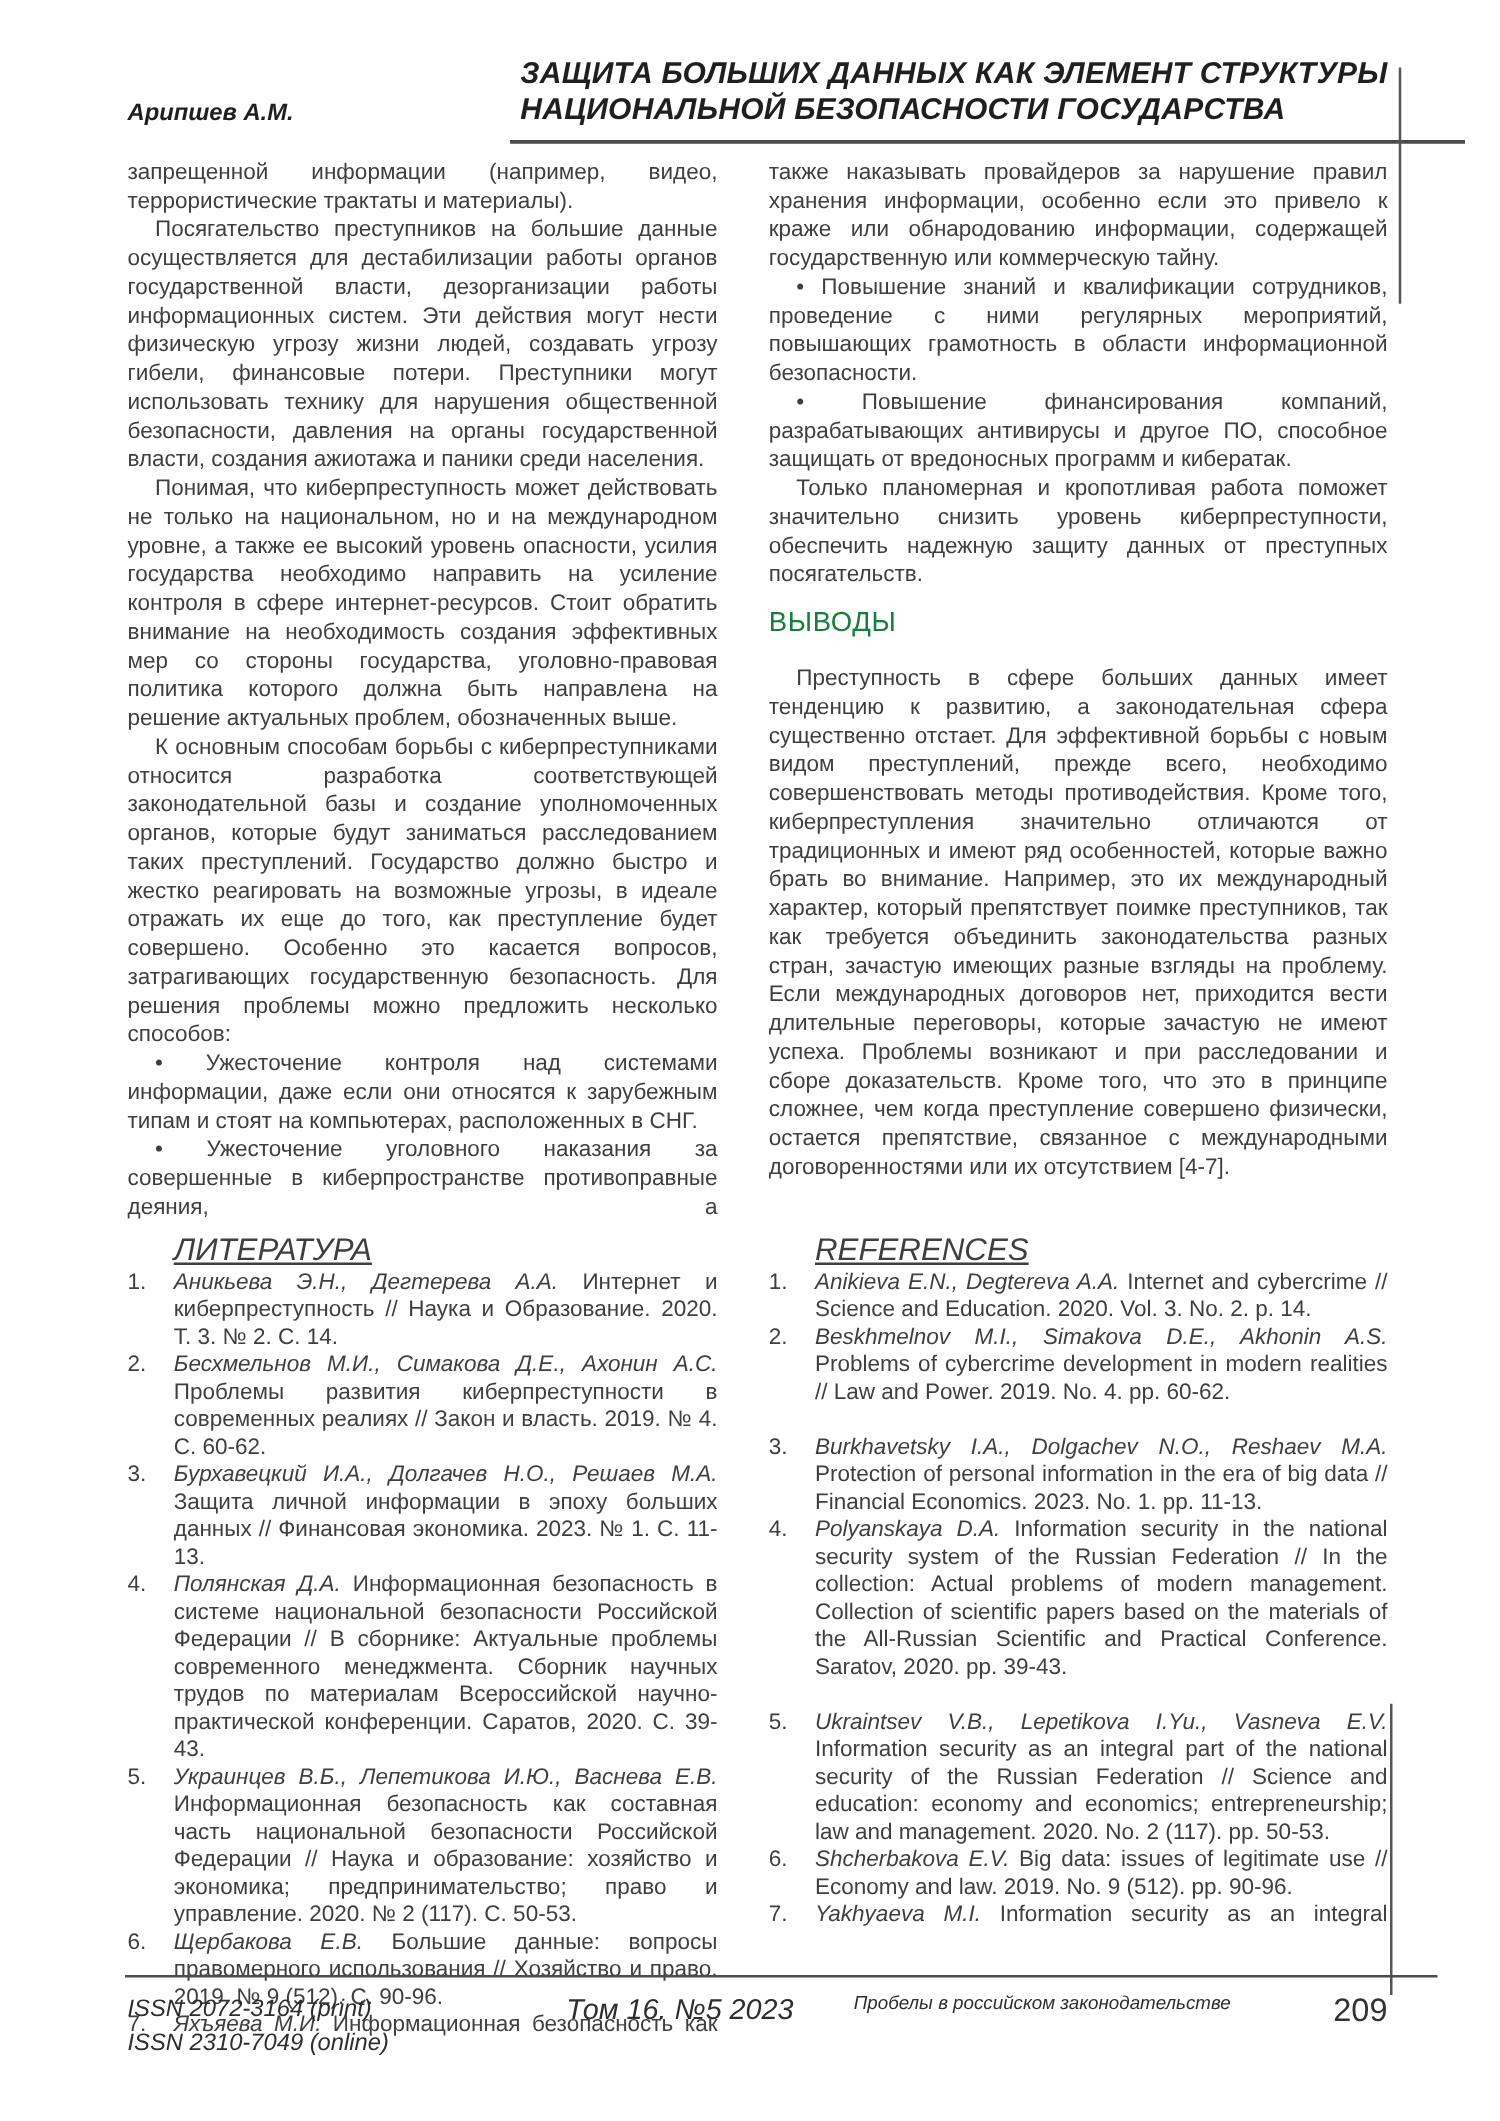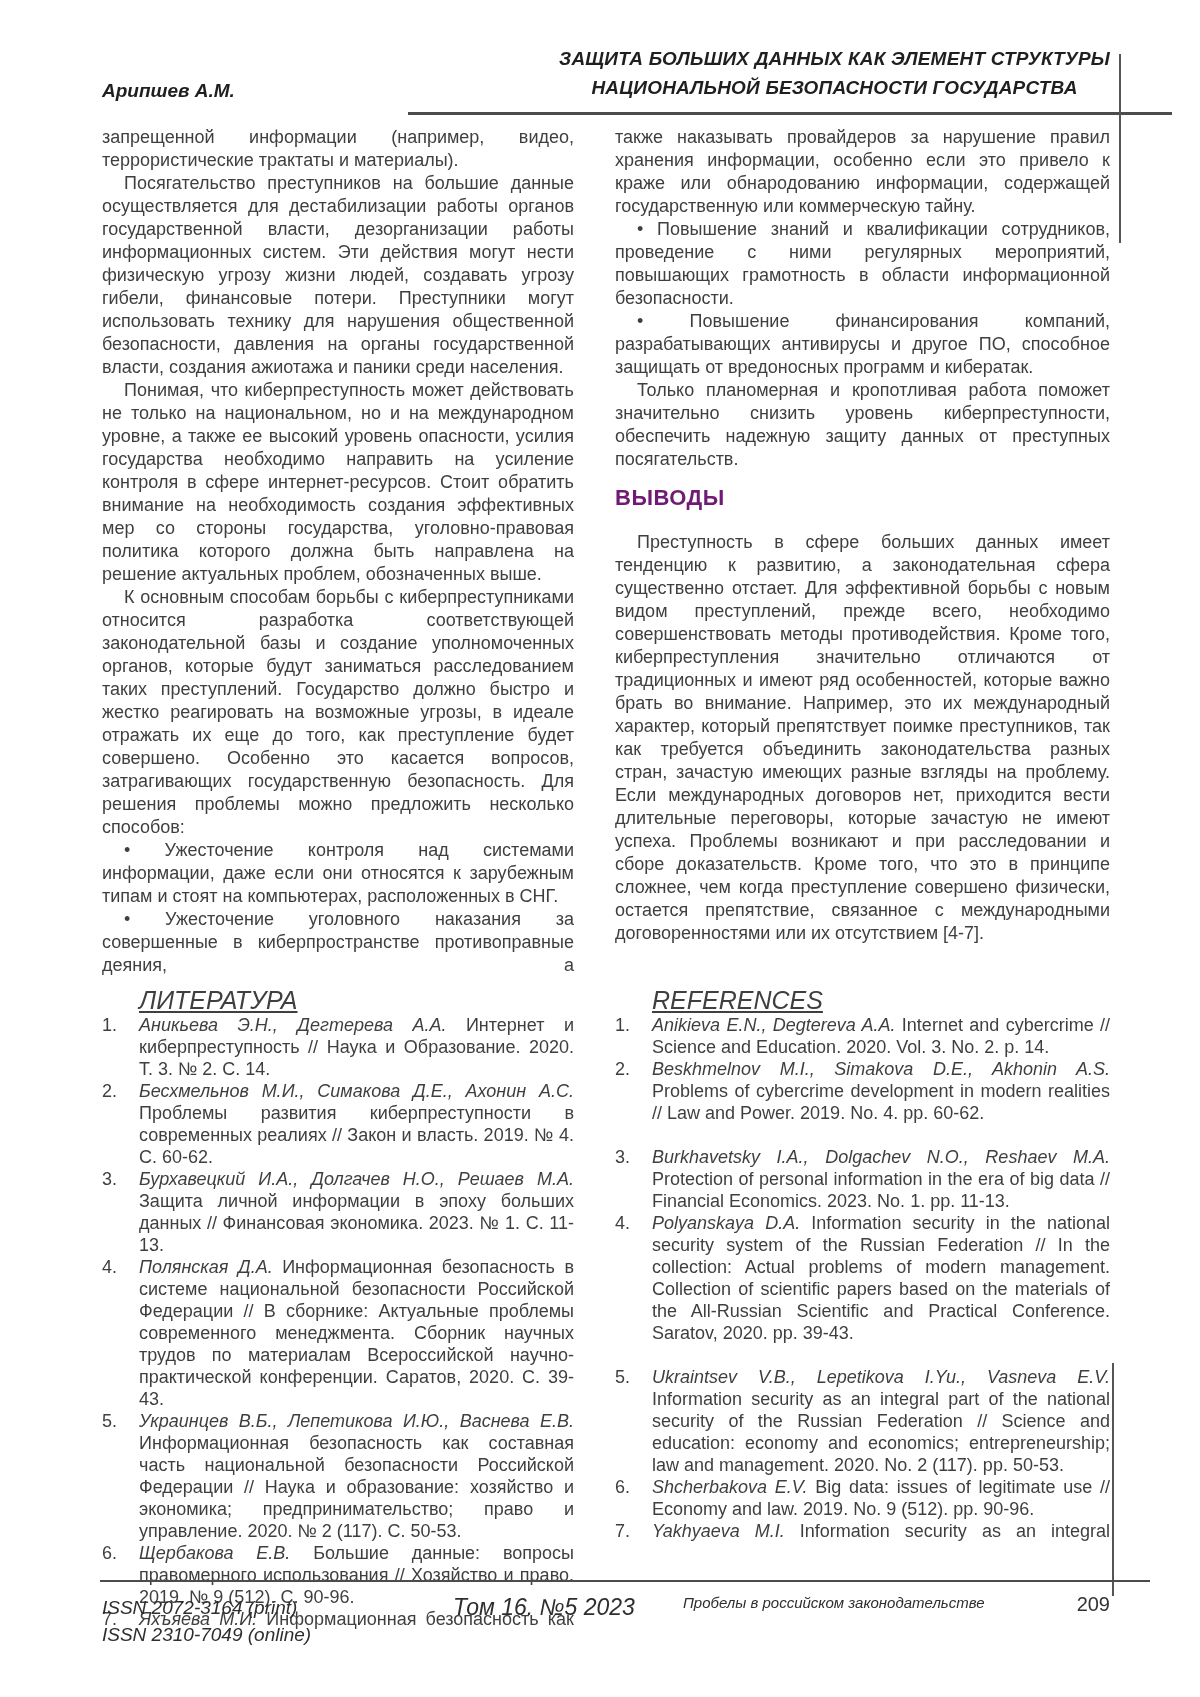--- a/index.html
+++ b/index.html
@@ -12,21 +12,21 @@
   .page { position: absolute; inset: 0; width: 1200px; height: 1697px; background: #fff; }
 
   
   .page-header {
     position: absolute; top: 44px; left: 102px; right: 90px;
     display: flex; justify-content: space-between; align-items: flex-end;
     color: #1f1f1f;
   }
   .running-author { font-size: 19px; font-weight: bold; font-style: italic; }
   .running-title {
-    text-align: center; font-size: 19px; font-weight: bold; font-style: italic;
+    text-align: left; font-size: 24px; font-weight: bold; font-style: italic;
     line-height: 29px; letter-spacing: 0.2px;
   }
 
   
   .header-rule  { position: absolute; top: 112px; left: 408px; width: 764px; height: 3px; background: #4c4c4c; }
   .footer-rule  { position: absolute; top: 1580px; left: 100px; width: 1050px; height: 2px; background: #4c4c4c; }
   .vrule        { position: absolute; width: 2px; background: #555; }
   .vrule-top    { left: 1119px; top: 54px;   height: 189px; }
   .vrule-bottom { left: 1112px; top: 1363px; height: 233px; }
 
@@ -42,42 +42,42 @@
     margin: 0;
     font-size: 18px; line-height: 23px;
     text-align: justify;
     hyphens: auto;
   }
   .ind { text-indent: 22px; }
   .stretch-last { text-align-last: justify; }
 
   .conclusions-heading {
     margin: 14px 0 20px 0;
-    font-size: 22px; font-weight: bold; color: #701a75;
+    font-size: 22px; font-weight: normal; color: #15803d;
     letter-spacing: 0.5px;
   }
 
   
   .refs { font-size: 18px; line-height: 22px; }
   .refs-heading {
     margin: 0 0 2px 37px;
     font-style: italic; text-decoration: underline;
     font-size: 25px; line-height: 23px;
   }
   .ref { position: relative; padding-left: 37px; text-align: justify; font-size: 18px; line-height: 22px; hyphens: auto; }
   .ref-num { position: absolute; left: 0; top: 0; }
   .ref-authors { font-style: italic; }
   .gap-before { margin-top: 22px; }
 
   
   .footer { position: absolute; top: 1590px; left: 0; right: 0; color: #2e2e2e; }
   .footer-issn { position: absolute; left: 102px; top: 4px; font-style: italic; font-size: 19px; line-height: 27px; }
   .footer-volume { position: absolute; left: 453px; top: 4px; font-style: italic; font-size: 23px; }
   .footer-journal { position: absolute; left: 683px; top: 4px; font-style: italic; font-size: 15px; }
-  .footer-page { position: absolute; right: 90px; top: 3px; font-size: 20px; color: #333; }
+  .footer-page { position: absolute; right: 90px; top: 3px; font-size: 26px; color: #333; }
 </style>
 </head>
 <body>
 
 <div class="page">
 
   <header class="page-header">
     <div class="running-author">Арипшев А.М.</div>
     <div class="running-title">
       <div>ЗАЩИТА БОЛЬШИХ ДАННЫХ КАК ЭЛЕМЕНТ СТРУКТУРЫ</div>

